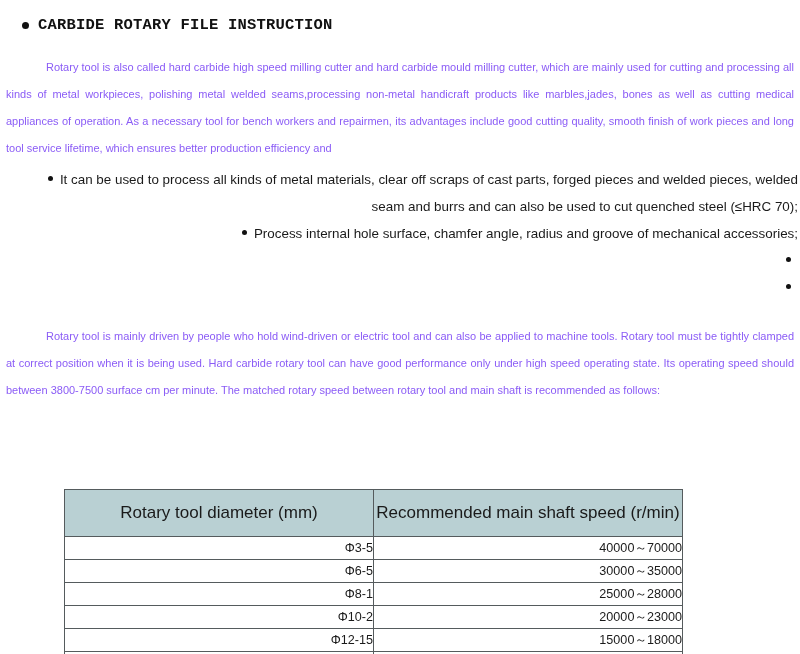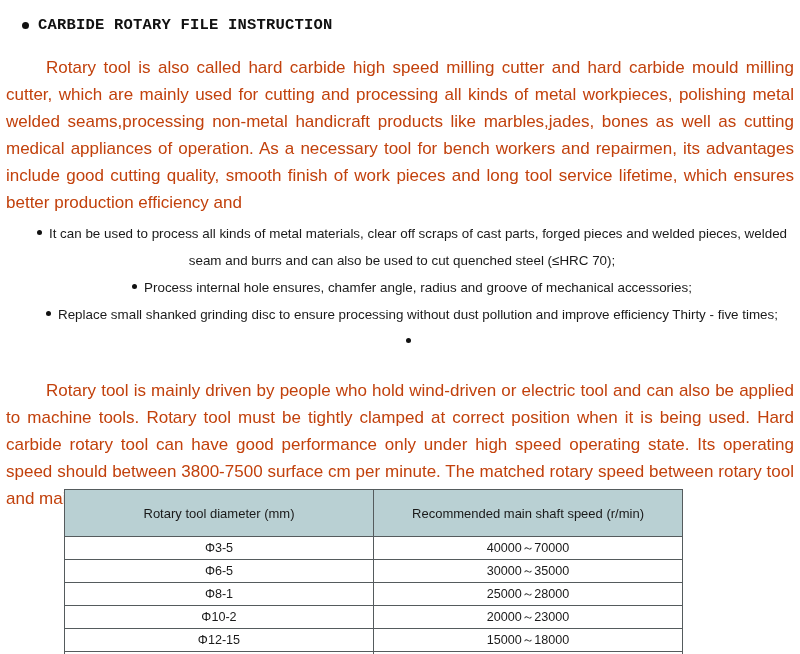--- a/index.html
+++ b/index.html
@@ -38,25 +38,25 @@
     border-radius: 50%;
     background: #111;
     margin-right: 9px;
     flex: 0 0 auto;
   }
 
   
   .para {
     margin: 0;
     padding: 0 6px 0 6px;
-    font-size: 17px;
+    font-size: 11px;
     line-height: 27px;
     text-align: justify;
     text-align-last: left;
-    color: #c2410c;
+    color: #8b5cf6;
   }
   .para.indent-first {
     text-indent: 40px;
   }
   .para-block {
     padding-top: 9px;
   }
   .para-gap {
     height: 22px;
   }
@@ -66,21 +66,21 @@
     margin: 0;
     padding: 4px 0 0 0;
     list-style: none;
   }
   .bullet-item {
     position: relative;
     font-size: 13.4px;
     line-height: 27px;
     color: #1a1a1a;
     padding: 0 2px 0 6px;
-    text-align: center;
+    text-align: right;
   }
   .bullet-item .dot {
     display: inline-block;
     width: 5px;
     height: 5px;
     border-radius: 50%;
     background: #111;
     vertical-align: middle;
     margin: 0 7px 3px 20px;
   }
@@ -102,25 +102,26 @@
     border: 1px solid #555b5d;
     text-align: center;
     font-size: 12.6px;
     color: #1a1a1a;
     font-weight: normal;
     padding: 0;
   }
   table.spec-table th {
     background: #b9d0d3;
     height: 46px;
-    font-size: 13px;
+    font-size: 17px;
   }
   table.spec-table td {
     height: 22px;
     background: #ffffff;
+    text-align: right;
   }
   .col-a { width: 309px; }
   .col-b { width: 309px; }
 </style>
 </head>
 <body>
 
 <div class="page">
 
   <h1 class="doc-title">
@@ -130,24 +131,24 @@
 
   <div class="para-block">
     <p class="para indent-first">Rotary tool is also called hard carbide high speed milling cutter and hard carbide mould milling cutter, which are mainly used for cutting and processing all kinds of metal workpieces, polishing metal welded seams,processing non-metal handicraft products like marbles,jades, bones as well as cutting medical appliances of operation. As a necessary tool for bench workers and repairmen, its advantages include good cutting quality, smooth finish of work pieces and long tool service lifetime, which ensures better production efficiency and</p>
   </div>
 
   <ul class="bullet-list">
     <li class="bullet-item">
       <span class="dot"></span><span>It can be used to process all kinds of metal materials, clear off scraps of cast parts, forged pieces and welded pieces, welded seam and burrs and can also be used to cut quenched steel (≤HRC 70);</span>
     </li>
     <li class="bullet-item">
-      <span class="dot"></span><span>Process internal hole ensures, chamfer angle, radius and groove of mechanical accessories;</span>
-    </li>
-    <li class="bullet-item">
-      <span class="dot"></span><span>Replace small shanked grinding disc to ensure processing without dust pollution and improve efficiency Thirty - five times;</span>
+      <span class="dot"></span><span>Process internal hole surface, chamfer angle, radius and groove of mechanical accessories;</span>
+    </li>
+    <li class="bullet-item">
+      <span class="dot"></span>
     </li>
     <li class="bullet-item">
       <span class="dot"></span>
     </li>
   </ul>
 
   <div class="para-gap"></div>
 
   <div>
     <p class="para indent-first">Rotary tool is mainly driven by people who hold wind-driven or electric tool and can also be applied to machine tools. Rotary tool must be tightly clamped at correct position when it is being used. Hard carbide rotary tool can have good performance only under high speed operating state. Its operating speed should between 3800-7500 surface cm per minute. The matched rotary speed between rotary tool and main shaft is recommended as follows:</p>

